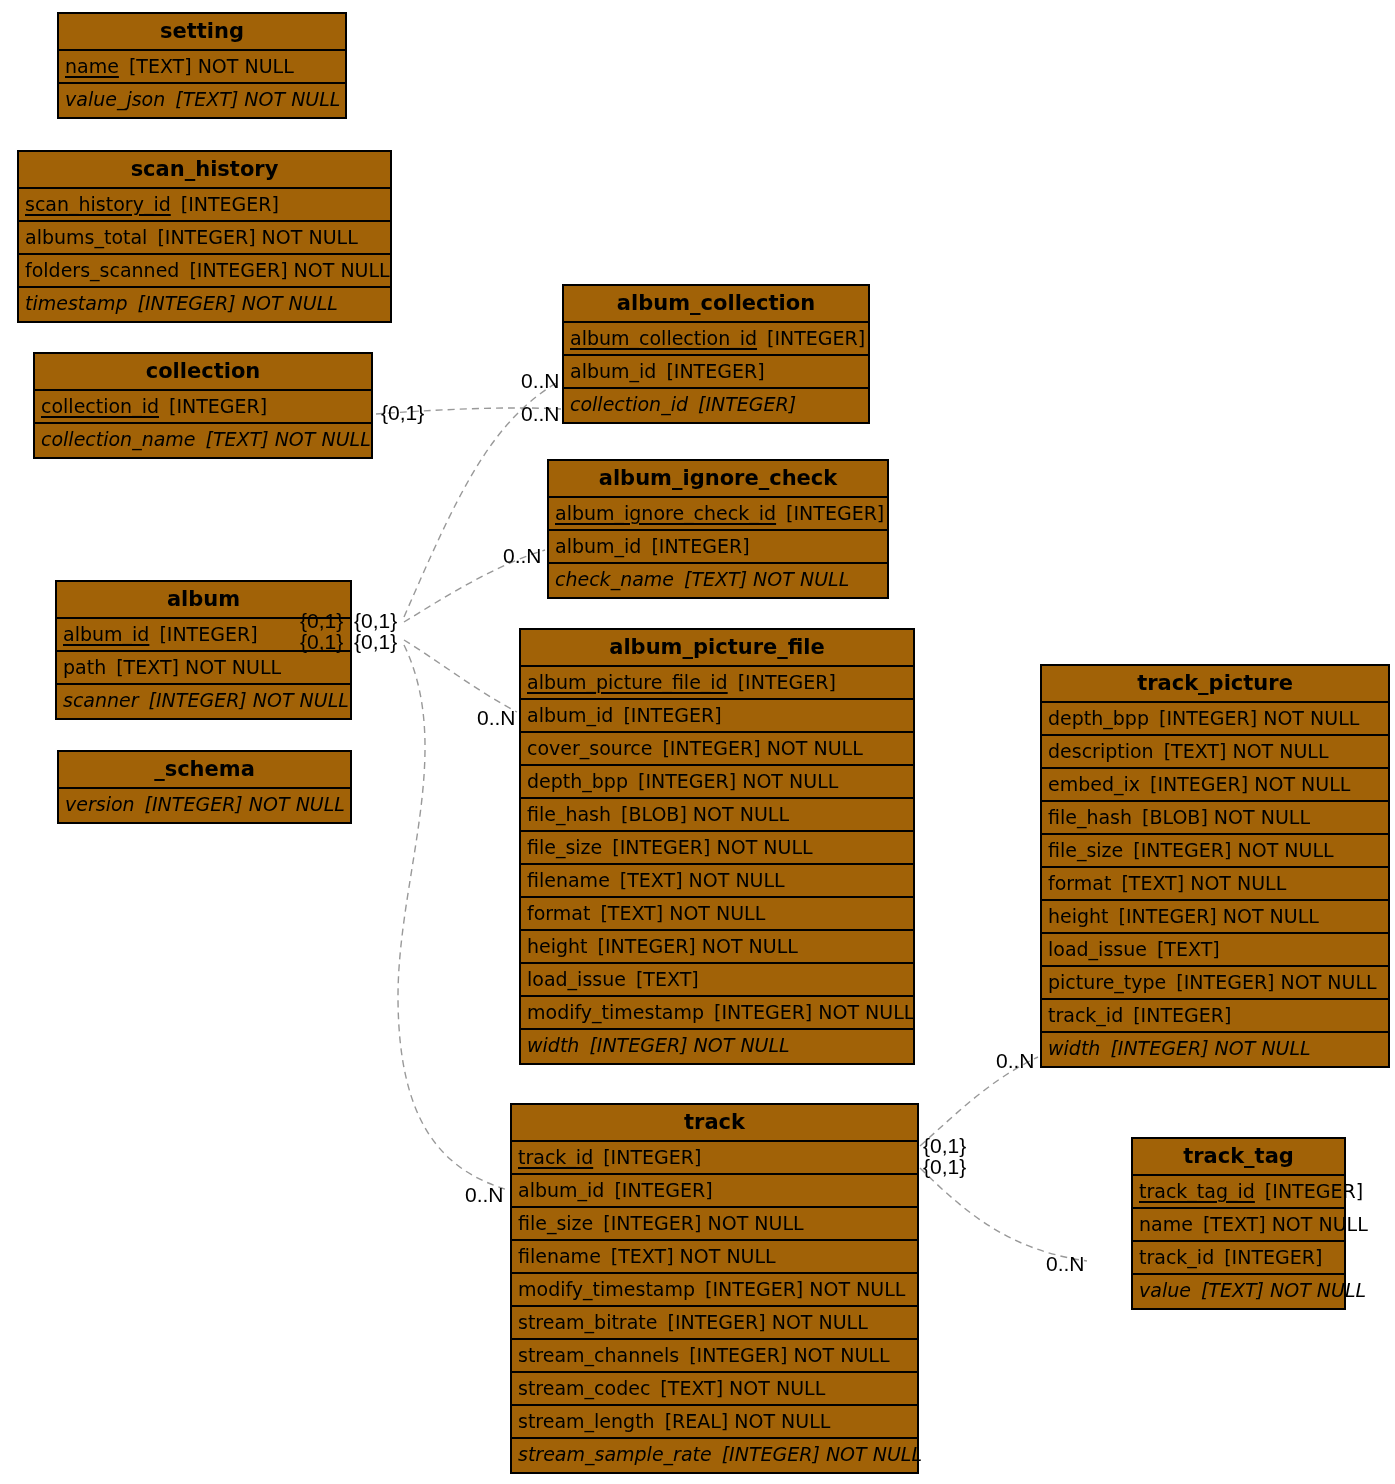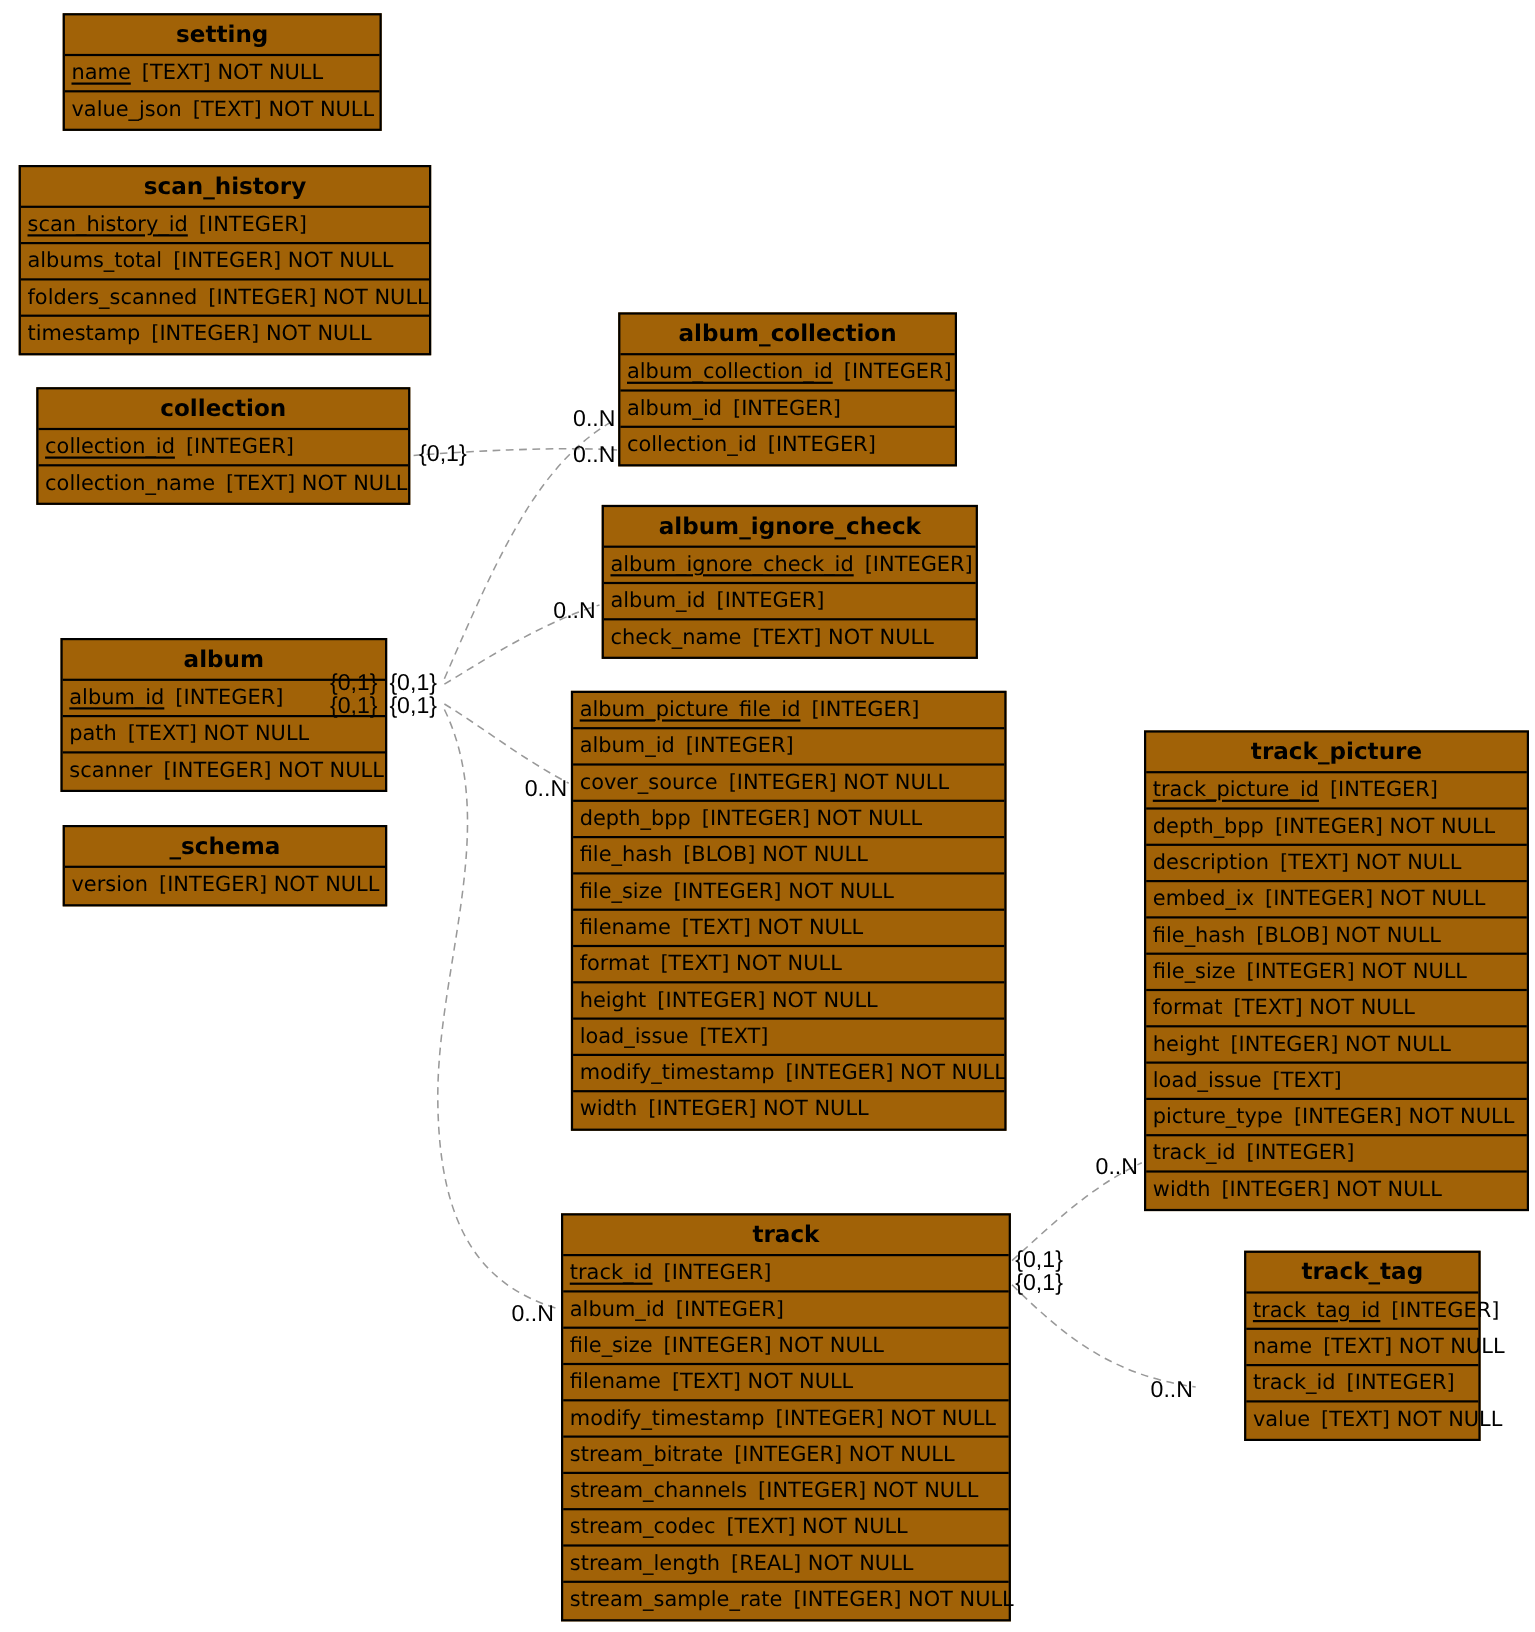--- a/index.html
+++ b/index.html
@@ -47,20 +47,21 @@
     box-sizing: border-box;
     height: 33px;
     line-height: 30px;
     padding: 0 6px;
     font-size: 19px;
     border-bottom: 2px solid #000;
     white-space: nowrap;
   }
   .erd-row:last-child {
     border-bottom: none;
+    font-style: italic;
   }
   .fname.pk {
     text-decoration: underline;
     text-decoration-thickness: 1.5px;
     text-underline-offset: 3px;
   }
   .ftype {
     margin-left: 10px;
   }
   .erd-label {
@@ -118,20 +119,21 @@
       <div class="erd-row"><span class="fname">album_id</span><span class="ftype">[INTEGER]</span></div>
       <div class="erd-row"><span class="fname">collection_id</span><span class="ftype">[INTEGER]</span></div>
     </div>
     <div class="erd-table" style="left: 547px; top: 459px; width: 342px;">
       <div class="erd-title">album_ignore_check</div>
       <div class="erd-row"><span class="fname pk">album_ignore_check_id</span><span class="ftype">[INTEGER]</span></div>
       <div class="erd-row"><span class="fname">album_id</span><span class="ftype">[INTEGER]</span></div>
       <div class="erd-row"><span class="fname">check_name</span><span class="ftype">[TEXT] NOT NULL</span></div>
     </div>
     <div class="erd-table" style="left: 519px; top: 628px; width: 396px;">
+      <div class="erd-title">album_picture_file</div>
       <div class="erd-row"><span class="fname pk">album_picture_file_id</span><span class="ftype">[INTEGER]</span></div>
       <div class="erd-row"><span class="fname">album_id</span><span class="ftype">[INTEGER]</span></div>
       <div class="erd-row"><span class="fname">cover_source</span><span class="ftype">[INTEGER] NOT NULL</span></div>
       <div class="erd-row"><span class="fname">depth_bpp</span><span class="ftype">[INTEGER] NOT NULL</span></div>
       <div class="erd-row"><span class="fname">file_hash</span><span class="ftype">[BLOB] NOT NULL</span></div>
       <div class="erd-row"><span class="fname">file_size</span><span class="ftype">[INTEGER] NOT NULL</span></div>
       <div class="erd-row"><span class="fname">filename</span><span class="ftype">[TEXT] NOT NULL</span></div>
       <div class="erd-row"><span class="fname">format</span><span class="ftype">[TEXT] NOT NULL</span></div>
       <div class="erd-row"><span class="fname">height</span><span class="ftype">[INTEGER] NOT NULL</span></div>
       <div class="erd-row"><span class="fname">load_issue</span><span class="ftype">[TEXT]</span></div>
@@ -146,21 +148,20 @@
       <div class="erd-row"><span class="fname">filename</span><span class="ftype">[TEXT] NOT NULL</span></div>
       <div class="erd-row"><span class="fname">modify_timestamp</span><span class="ftype">[INTEGER] NOT NULL</span></div>
       <div class="erd-row"><span class="fname">stream_bitrate</span><span class="ftype">[INTEGER] NOT NULL</span></div>
       <div class="erd-row"><span class="fname">stream_channels</span><span class="ftype">[INTEGER] NOT NULL</span></div>
       <div class="erd-row"><span class="fname">stream_codec</span><span class="ftype">[TEXT] NOT NULL</span></div>
       <div class="erd-row"><span class="fname">stream_length</span><span class="ftype">[REAL] NOT NULL</span></div>
       <div class="erd-row"><span class="fname">stream_sample_rate</span><span class="ftype">[INTEGER] NOT NULL</span></div>
     </div>
     <div class="erd-table" style="left: 1040px; top: 664px; width: 350px;">
       <div class="erd-title">track_picture</div>
-      <div class="erd-row"><span class="fname pk">track_picture_id</span><span class="ftype">[INTEGER]</span></div>
       <div class="erd-row"><span class="fname">depth_bpp</span><span class="ftype">[INTEGER] NOT NULL</span></div>
       <div class="erd-row"><span class="fname">description</span><span class="ftype">[TEXT] NOT NULL</span></div>
       <div class="erd-row"><span class="fname">embed_ix</span><span class="ftype">[INTEGER] NOT NULL</span></div>
       <div class="erd-row"><span class="fname">file_hash</span><span class="ftype">[BLOB] NOT NULL</span></div>
       <div class="erd-row"><span class="fname">file_size</span><span class="ftype">[INTEGER] NOT NULL</span></div>
       <div class="erd-row"><span class="fname">format</span><span class="ftype">[TEXT] NOT NULL</span></div>
       <div class="erd-row"><span class="fname">height</span><span class="ftype">[INTEGER] NOT NULL</span></div>
       <div class="erd-row"><span class="fname">load_issue</span><span class="ftype">[TEXT]</span></div>
       <div class="erd-row"><span class="fname">picture_type</span><span class="ftype">[INTEGER] NOT NULL</span></div>
       <div class="erd-row"><span class="fname">track_id</span><span class="ftype">[INTEGER]</span></div>

